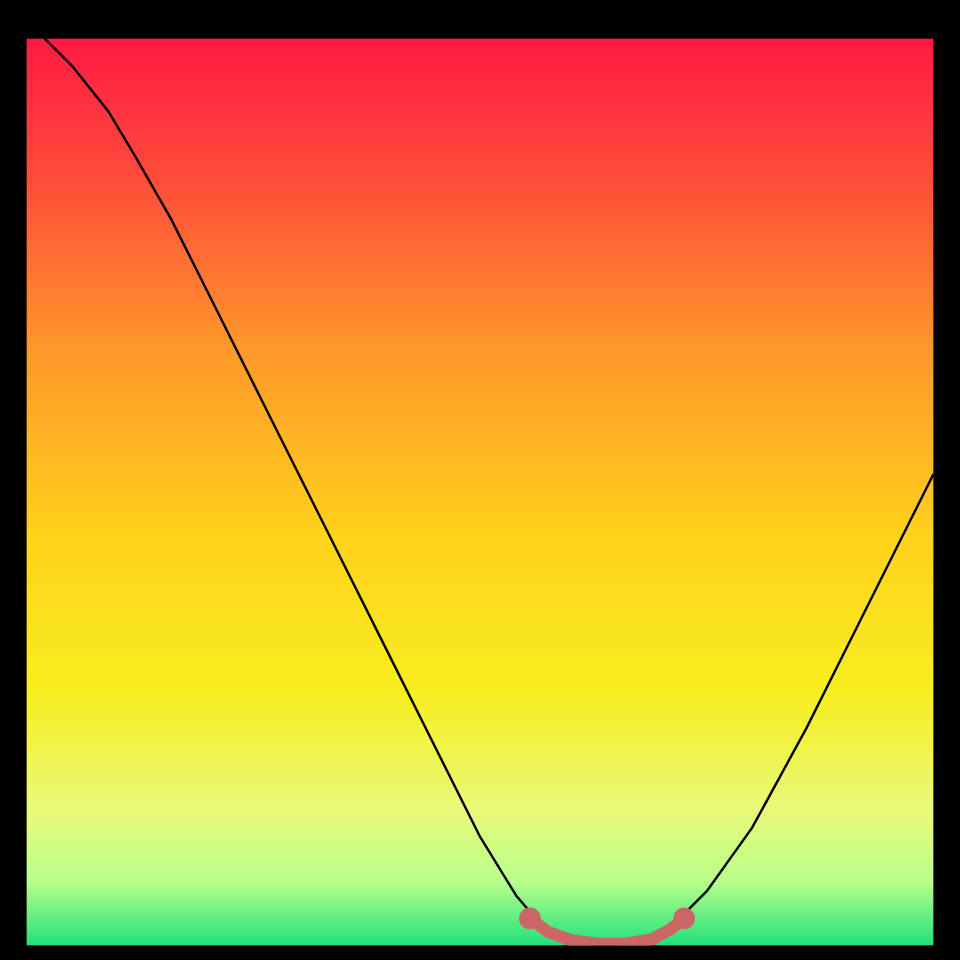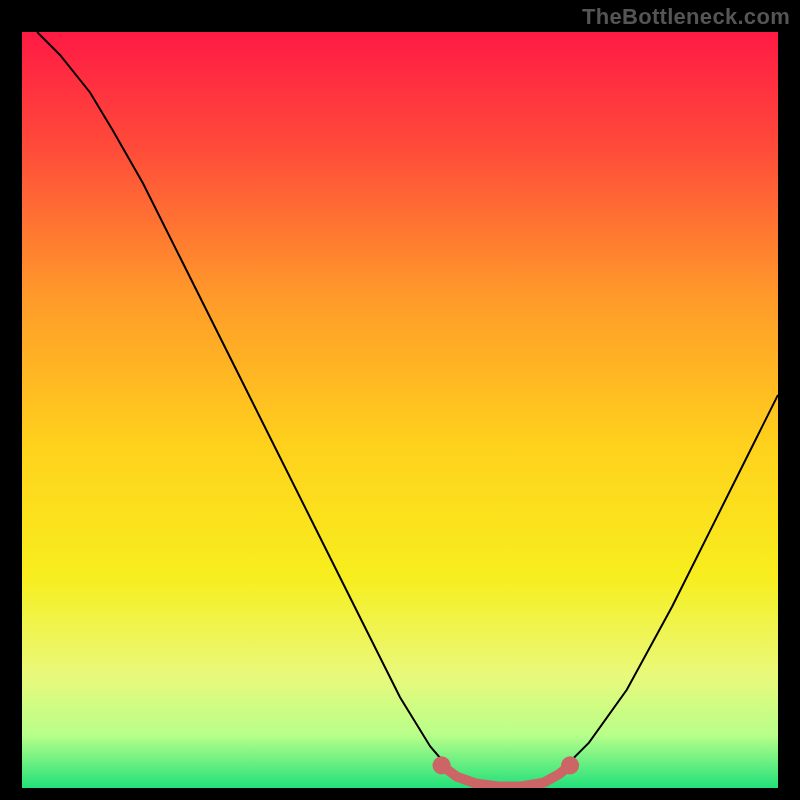--- a/index.html
+++ b/index.html
@@ -37,21 +37,20 @@
   .plot-area svg {
     display: block;
     width: 100%;
     height: 100%;
   }
 </style>
 </head>
 <body>
 
 <div class="frame">
-  <div class="watermark">TheBottleneck.com</div>
 
   <div class="plot-area">
     <svg viewBox="0 0 100 100" preserveAspectRatio="none">
       <defs>
         <linearGradient id="bg-grad" x1="0" y1="0" x2="0" y2="1">
         <stop offset="0%" stop-color="#ff1a44"></stop>
             <stop offset="15%" stop-color="#ff4a3a"></stop>
             <stop offset="35%" stop-color="#ff9a2a"></stop>
             <stop offset="55.00000000000001%" stop-color="#ffd21c"></stop>
             <stop offset="72%" stop-color="#f7ee1e"></stop>

